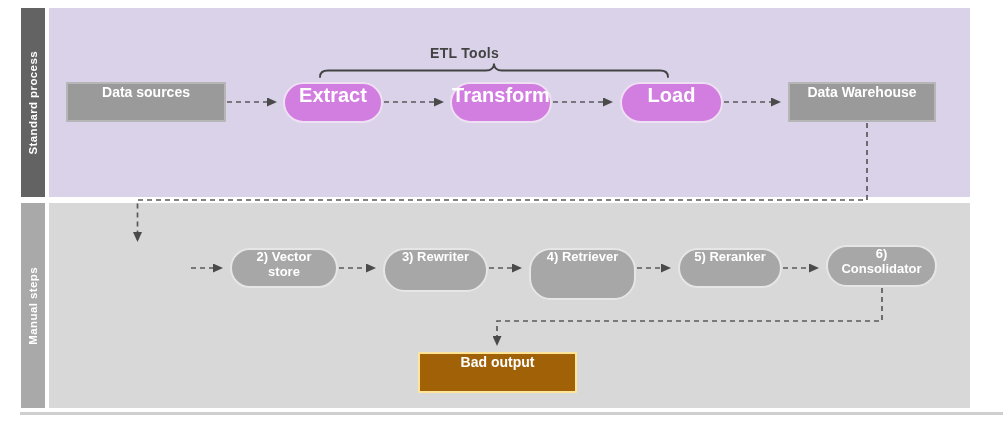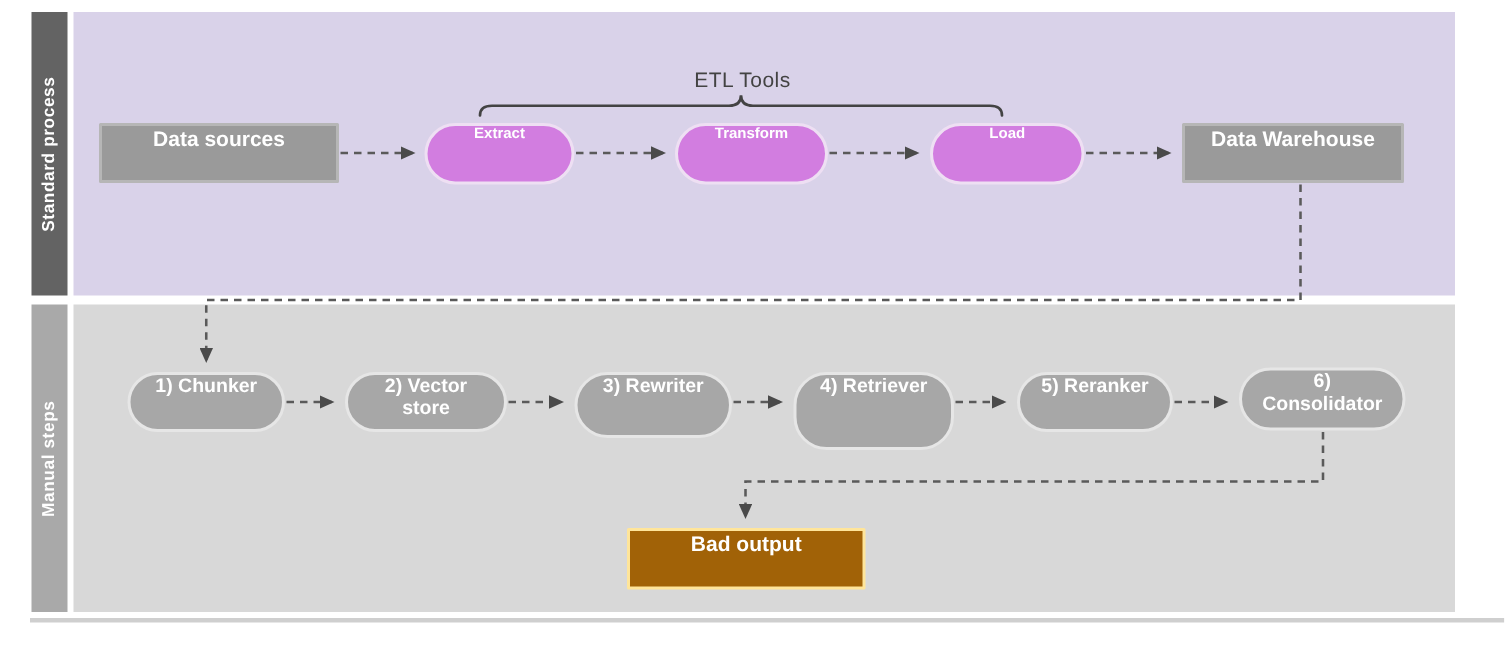--- a/index.html
+++ b/index.html
@@ -42,30 +42,30 @@
     text-align: center;
     color: #ffffff;
     font-weight: bold;
     box-sizing: border-box;
     line-height: 1.15;
   }
   .rect { border-radius: 1px; }
   .pill { border-radius: 22px; }
 
   .gray-box   { background:#9a9a9a; border:2px solid #b6b6b6; font-size:14px; }
-  .etl-pill   { background:#d27de0; border:2px solid #eedff3; font-size:10px; }
+  .etl-pill   { background:#d27de0; border:2px solid #eedff3; font-size:20px; }
   .manual-pill{ background:#a7a7a7; border:2px solid #e6e6e6; font-size:13px; padding:0 14px; }
   .yellow-box { background:#a16207; border:2px solid #ffe59a; font-size:14px; }
 
   .etl-tools-label {
     position: absolute;
     left: 430px; top: 45px; width: 130px;
-    text-align: center;
+    text-align: left;
     color: #434343;
-    font-weight: normal;
+    font-weight: bold;
     font-size: 14px;
     letter-spacing: 0.3px;
   }
   .bottom-edge {
     position: absolute;
     left: 20px; top: 412px; width: 983px; height: 3px;
     background: #cfcfcf;
   }
 </style>
 </head>
@@ -116,23 +116,20 @@
   <div class="node pill etl-pill" style="left:450px; top:82px; width:102px; height:41px;">
     <span>Transform</span>
   </div>
   <div class="node pill etl-pill" style="left:620px; top:82px; width:103px; height:41px;">
     <span>Load</span>
   </div>
   <div class="node rect gray-box" style="left:788px; top:82px; width:148px; height:40px;">
     <span>Data Warehouse</span>
   </div>
 
-  <div class="node pill manual-pill" style="left:85px; top:248px; width:105px; height:40px;">
-    <span>1) Chunker</span>
-  </div>
   <div class="node pill manual-pill" style="left:230px; top:248px; width:108px; height:40px;">
     <span>2) Vector store</span>
   </div>
   <div class="node pill manual-pill" style="left:383px; top:248px; width:105px; height:44px;">
     <span>3) Rewriter</span>
   </div>
   <div class="node pill manual-pill" style="left:529px; top:248px; width:107px; height:52px;">
     <span>4) Retriever</span>
   </div>
   <div class="node pill manual-pill" style="left:678px; top:248px; width:104px; height:40px;">

